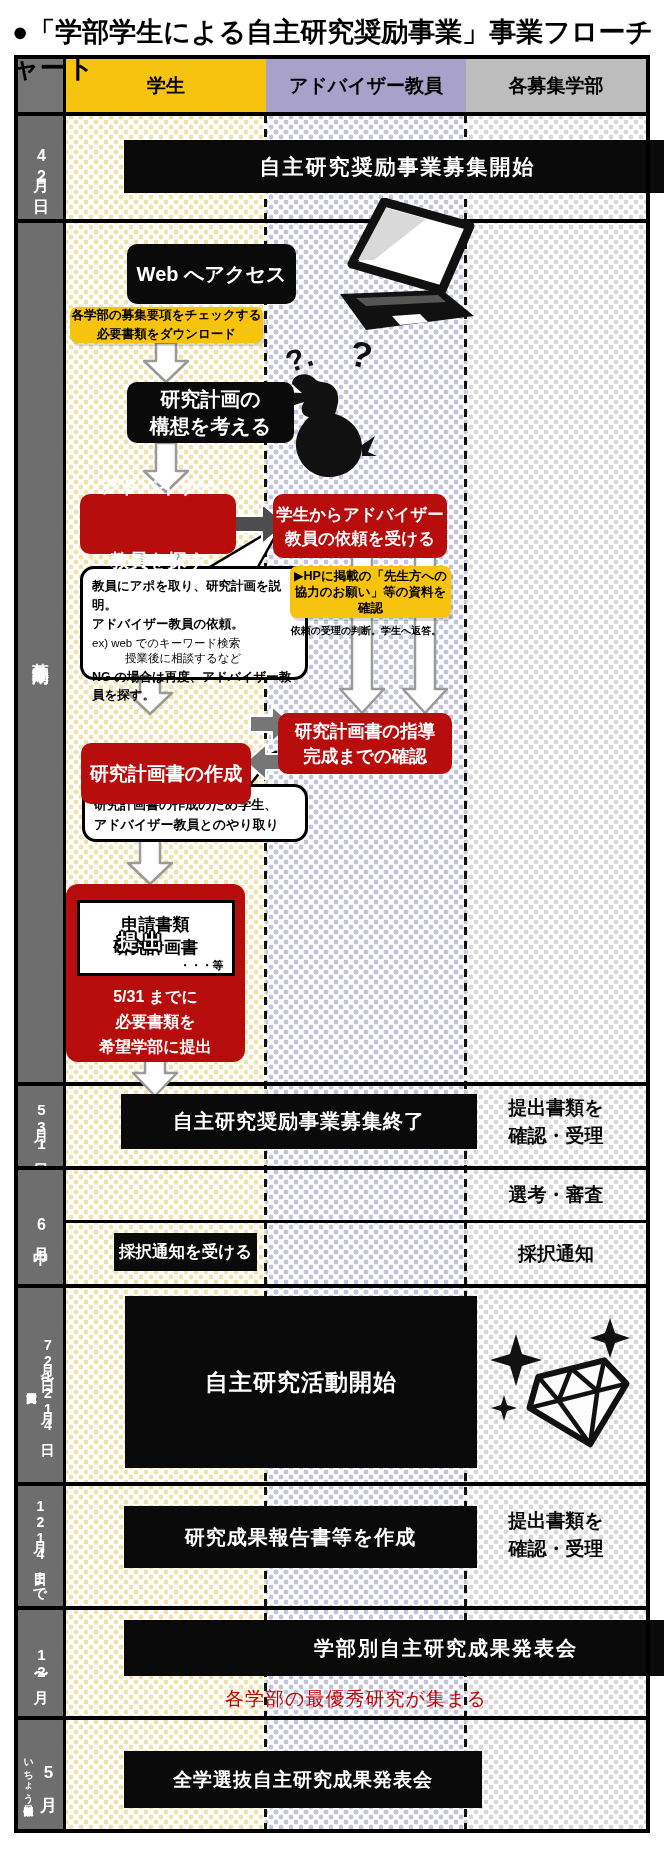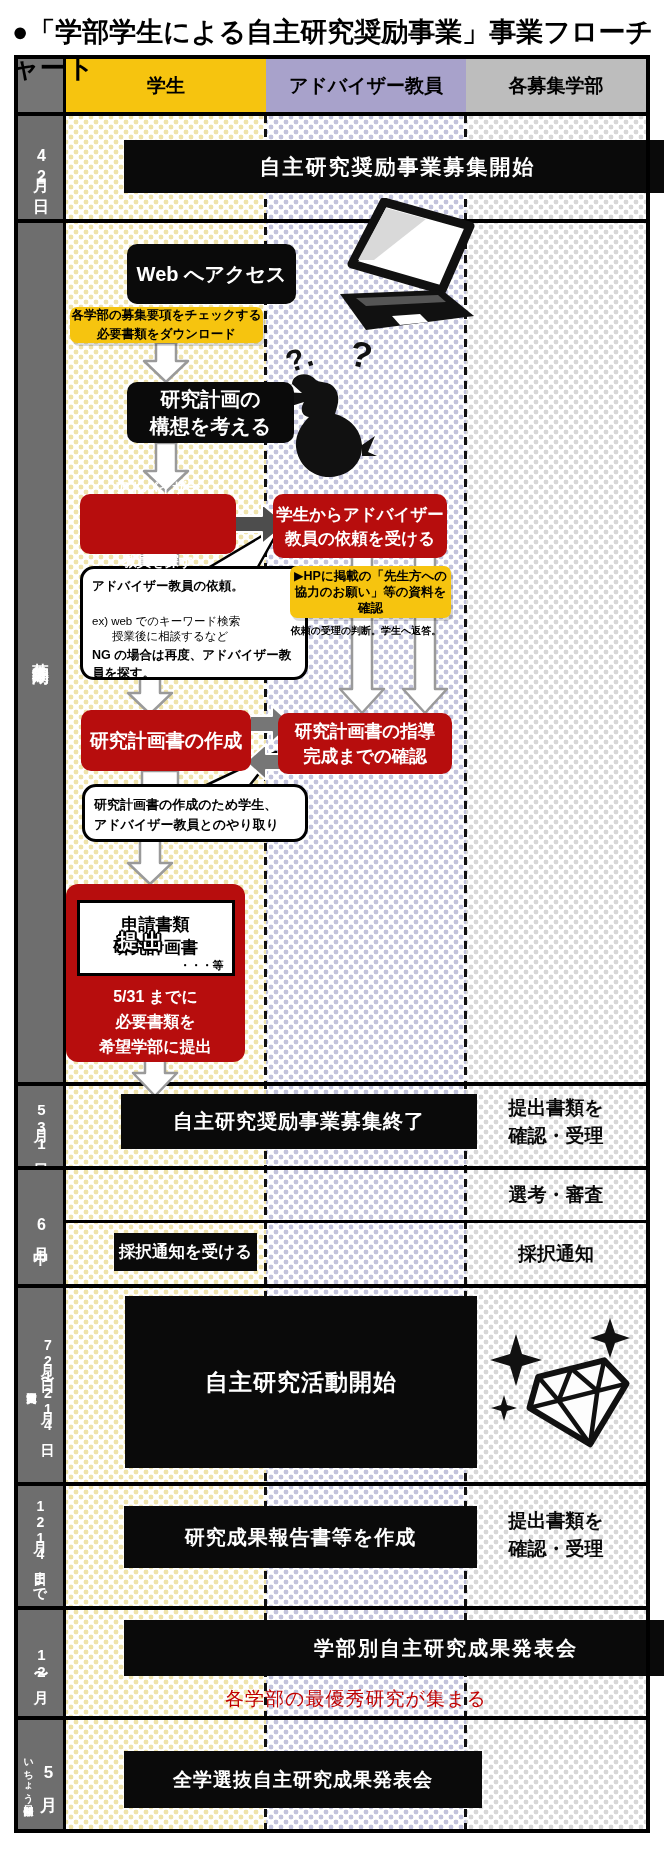--- a/index.html
+++ b/index.html
@@ -102,31 +102,32 @@
 
   <div class="abs box-black rnd" style="left:83px;top:244px;width:169px;height:60px;font-size:20px;">Web へアクセス</div>
   <div class="abs note-yellow" style="left:70px;top:307px;width:193px;height:36px;font-size:12.5px;line-height:19px;">
     <span>各学部の募集要項をチェックする</span>
     <span>必要書類をダウンロード</span>
   </div>
   <div class="abs box-black rnd" style="left:83px;top:382px;width:167px;height:61px;font-size:20px;line-height:27px;">
     <span>研究計画の</span>
     <span>構想を考える</span>
   </div>
-  <div class="abs box-red" style="left:80px;top:494px;width:156px;height:60px;font-size:14px;line-height:26px;gap:48px;">
+  <div class="abs box-red" style="left:80px;top:494px;width:156px;height:60px;font-size:19px;line-height:26px;gap:48px;">
     <span>アドバイザー</span>
     <span>教員を探す</span>
   </div>
   <div class="abs bubble" style="left:80px;top:566px;width:228px;height:114px;padding:8px 9px;">
+    <div style="font-size:12.5px;font-weight:bold;line-height:19px;">教員にアポを取り、研究計画を説明。</div>
     <div style="font-size:12.5px;font-weight:bold;line-height:19px;">アドバイザー教員の依頼。</div>
-    <div style="font-size:11.5px;line-height:15px;margin-top:18px;">ex) web でのキーワード検索</div>
-    <div style="font-size:11.5px;line-height:15px;margin-left:20px;">授業後に相談するなど</div>
+    <div style="font-size:11.5px;line-height:15px;margin-top:2px;">ex) web でのキーワード検索</div>
+    <div style="font-size:11.5px;line-height:15px;margin-left:33px;">授業後に相談するなど</div>
     <div style="font-size:12.5px;font-weight:bold;line-height:18px;margin-top:2px;">NG の場合は再度、アドバイザー教員を探す。</div>
   </div>
-  <div class="abs box-red" style="left:81px;top:710px;width:170px;height:61px;font-size:19px;">研究計画書の作成</div>
+  <div class="abs box-red" style="left:81px;top:743px;width:170px;height:61px;font-size:19px;">研究計画書の作成</div>
   <div class="abs bubble" style="left:82px;top:784px;width:226px;height:58px;padding:8px 9px;">
     <div style="font-size:13px;font-weight:bold;line-height:20px;">研究計画書の作成のため学生、</div>
     <div style="font-size:13px;font-weight:bold;line-height:20px;">アドバイザー教員とのやり取り</div>
   </div>
   <div class="abs submit-label" style="left:118px;top:888px;margin-top:40px;">提出</div>
   <div class="abs box-red" style="left:66px;top:884px;width:179px;height:178px;border-radius:12px;justify-content:flex-start;">
     <div class="docbox" style="margin-top:16px;width:158px;height:76px;padding-top:10px;">
       <div style="font-size:17px;line-height:23px;">申請書類</div>
       <div style="font-size:17px;line-height:23px;">研究計画書</div>
       <div style="font-size:11px;text-align:right;padding-right:8px;line-height:13px;">・・・等</div>

